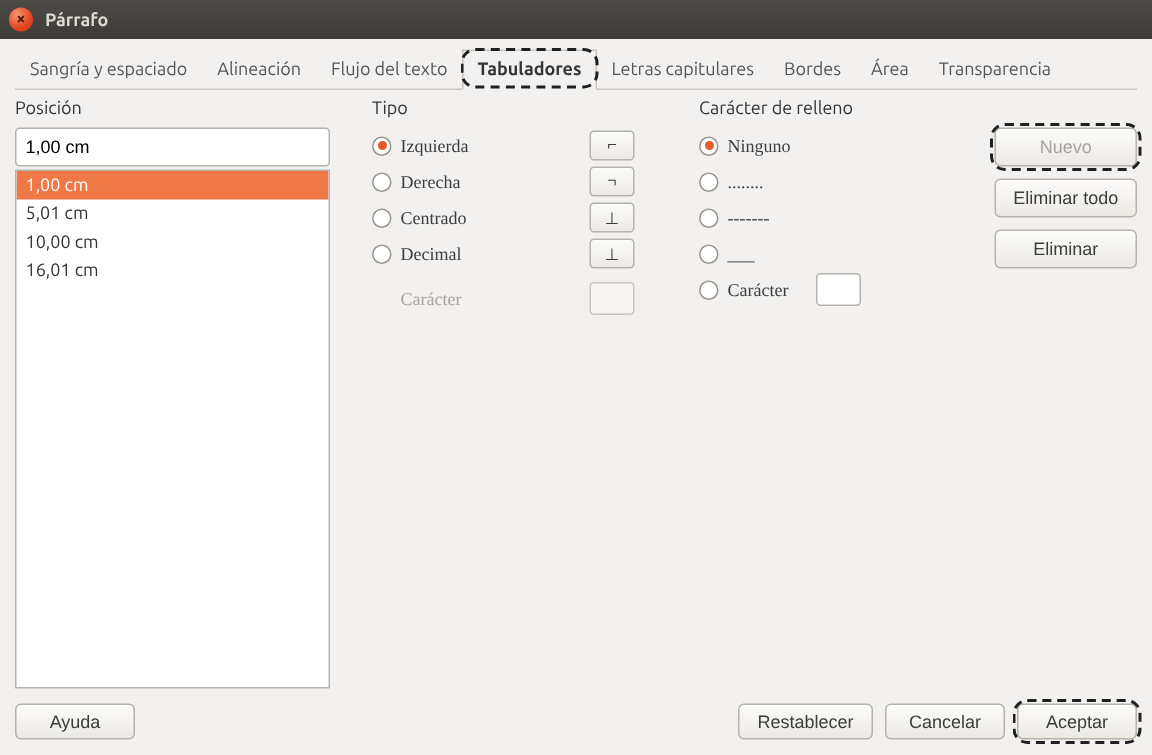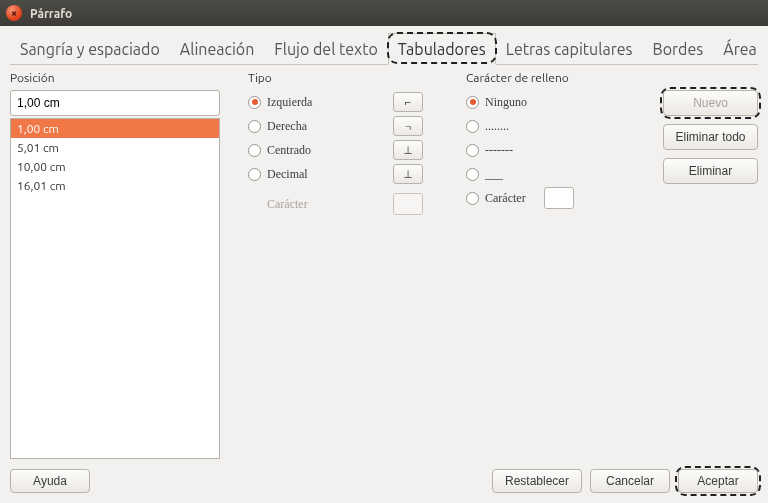--- a/index.html
+++ b/index.html
@@ -49,21 +49,21 @@
   }
   .tab {
     padding: 6px 9px;
     color: #555;
     border: 1px solid transparent;
     border-bottom: none;
     position: relative;
     top: 1px;
     cursor: pointer;
     white-space: nowrap;
-    font-size: 16px;
+    font-size: 12px;
   }
   .tab.active {
     background: #f2f1f0;
     border: 1px solid #c8c4be;
     border-bottom: 1px solid #f2f1f0;
     color: #333;
   }
   .tab-highlight {
     position: absolute;
     border: 2px dashed #202020;
@@ -207,21 +207,21 @@
   <div class="close-btn">×</div>
   <div class="title">Párrafo</div>
 </div>
 
 <div class="content">
 
   <div class="tabs">
     <div class="tab">Sangría y espaciado</div>
     <div class="tab">Alineación</div>
     <div class="tab">Flujo del texto</div>
-    <div class="tab active" style="position:relative;">
+    <div class="tab active" style="position:relative;font-weight:bold;">
       <span>Tabuladores</span>
       <div class="tab-highlight"></div>
     </div>
     <div class="tab">Letras capitulares</div>
     <div class="tab">Bordes</div>
     <div class="tab">Área</div>
     <div class="tab">Transparencia</div>
   </div>
 
   <div class="main">

